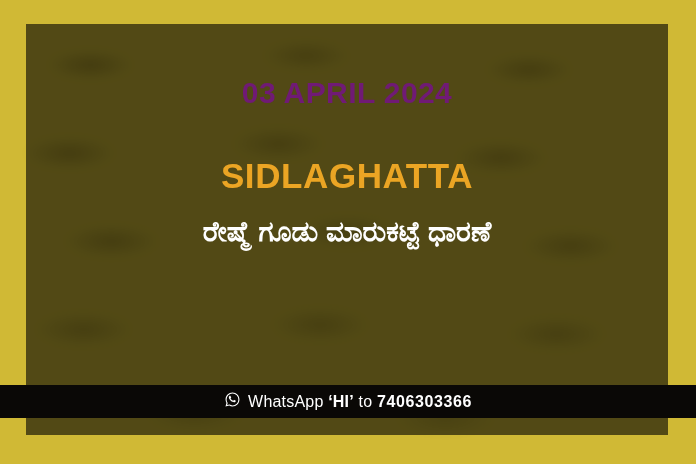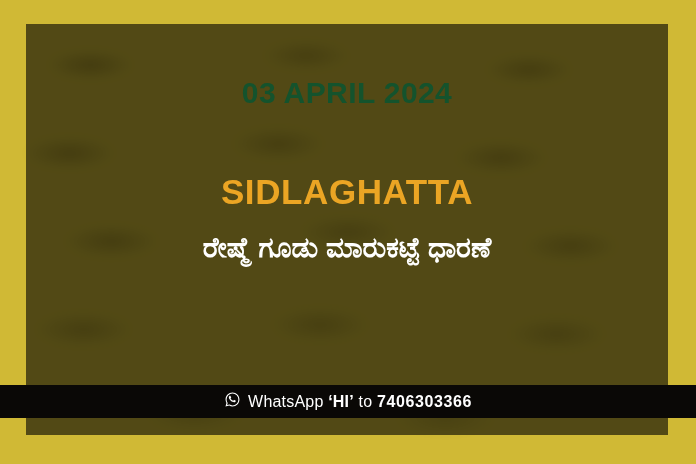--- a/index.html
+++ b/index.html
@@ -108,29 +108,29 @@
     left: 26px;
     top: 24px;
     width: 642px;
     height: 411px;
     display: flex;
     flex-direction: column;
     align-items: center;
   }
   .date-line {
     margin-top: 54px;
-    color: #14532d;
+    color: #701a75;
     font-size: 30px;
     font-weight: bold;
     letter-spacing: 0.4px;
     line-height: 1;
     white-space: nowrap;
   }
   .title-block {
-    margin-top: 64px;
+    margin-top: 48px;
     text-align: center;
     color: #eba524;
     font-weight: bold;
     line-height: 1.12;
     letter-spacing: 0.6px;
   }
   .title-line-1 { font-size: 35px; white-space: nowrap; }
   .title-line-2 { font-size: 35px; white-space: nowrap; }
 
   .kannada-line {

